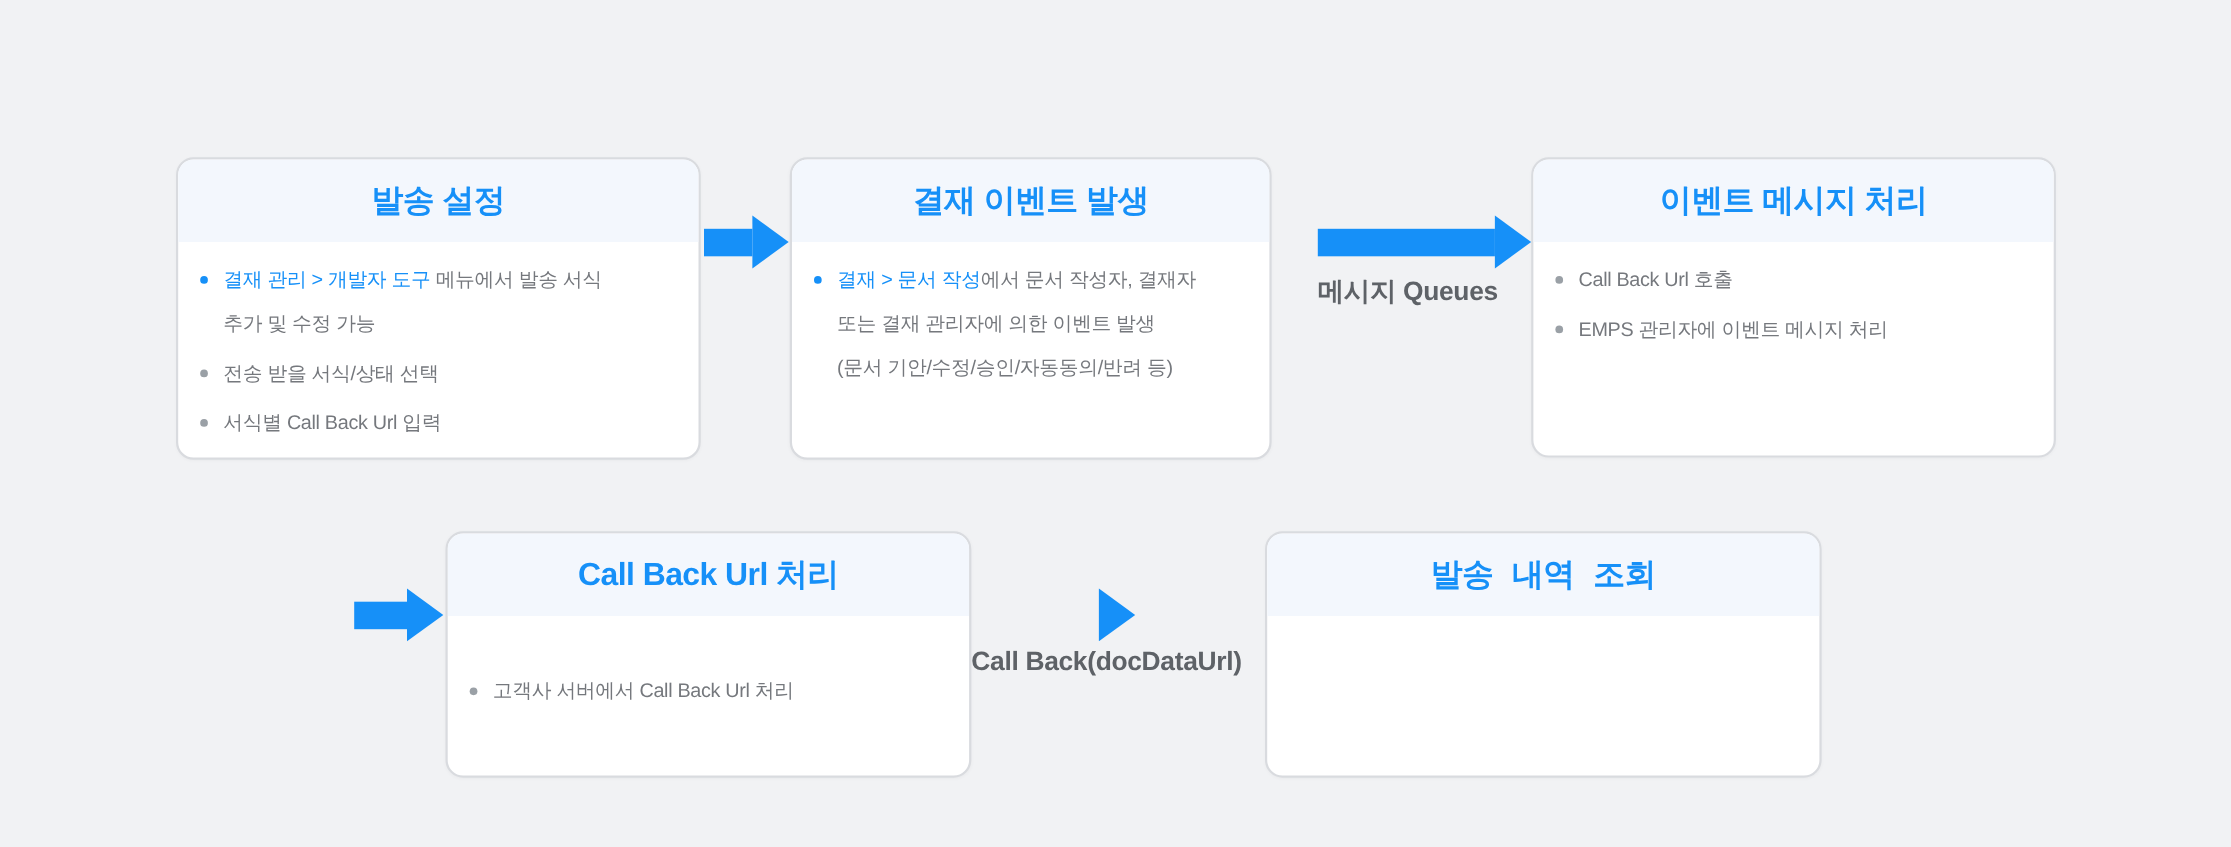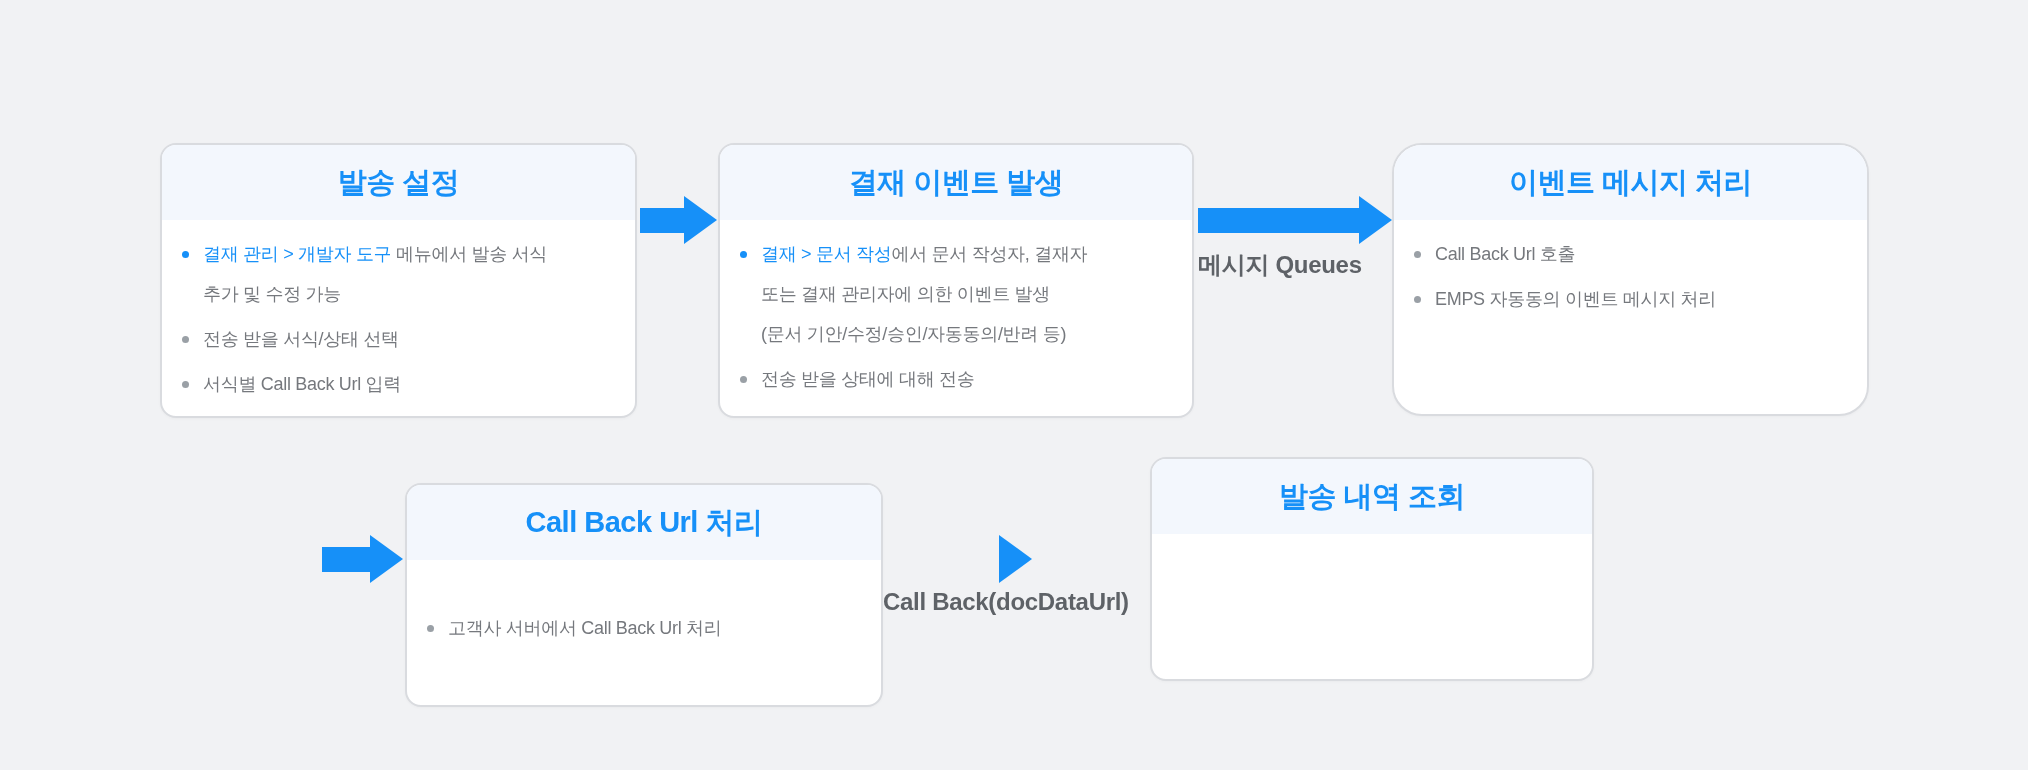--- a/index.html
+++ b/index.html
@@ -107,73 +107,69 @@
             <span class="bullet-text"><span class="seg-muted">전송 받을 서식/상태 선택</span></span>
           </li>
           <li>
             <span class="dot muted"></span>
             <span class="bullet-text"><span class="seg-muted">서식별 Call Back Url 입력</span></span>
           </li>
         </ul>
     </div>
   </div>
 
-  <div class="flow-box" style="left:718px; top:103px; width:476px; height:275px;">
+  <div class="flow-box" style="left:718px; top:103px; width:438px; height:275px;">
     <div class="box-header">
       <h2 class="box-title">결재 이벤트 발생</h2>
     </div>
     <div class="box-body">
       <ul class="bullets">
           <li>
             <span class="dot accent"></span>
             <span class="bullet-text"><span class="seg-accent">결재 &gt; 문서 작성</span><span class="seg-muted">에서 문서 작성자, 결재자
 또는 결재 관리자에 의한 이벤트 발생
 (문서 기안/수정/승인/자동동의/반려 등)</span></span>
           </li>
-          <li>
-            <span class="dot muted"></span>
-            <span class="bullet-text"><span class="seg-muted">전송 받을 상태에 대해 전송</span></span>
-          </li>
         </ul>
     </div>
   </div>
 
-  <div class="flow-box" style="left:1392px; top:103px; width:477px; height:273px;border-radius:30px;">
+  <div class="flow-box" style="left:1392px; top:103px; width:477px; height:273px;">
     <div class="box-header">
       <h2 class="box-title">이벤트 메시지 처리</h2>
     </div>
     <div class="box-body">
       <ul class="bullets">
           <li>
             <span class="dot muted"></span>
             <span class="bullet-text"><span class="seg-muted">Call Back Url 호출</span></span>
           </li>
           <li>
             <span class="dot muted"></span>
-            <span class="bullet-text"><span class="seg-muted">EMPS 자동동의 이벤트 메시지 처리</span></span>
+            <span class="bullet-text"><span class="seg-muted">EMPS 관리자에 이벤트 메시지 처리</span></span>
           </li>
         </ul>
     </div>
   </div>
 
   <div class="flow-box" style="left:405px; top:443px; width:478px; height:224px;gap:16px;">
     <div class="box-header">
       <h2 class="box-title">Call Back Url 처리</h2>
     </div>
     <div class="box-body roomy">
       <ul class="bullets">
           <li>
             <span class="dot muted"></span>
             <span class="bullet-text"><span class="seg-muted">고객사 서버에서 Call Back Url 처리</span></span>
           </li>
         </ul>
     </div>
   </div>
 
-  <div class="flow-box" style="left:1150px; top:417px; width:444px; height:224px;">
+  <div class="flow-box" style="left:1150px; top:443px; width:506px; height:224px;font-family:Liberation Mono, monospace;">
     <div class="box-header">
       <h2 class="box-title">발송 내역 조회</h2>
     </div>
   </div>
 
   <div class="arrow" style="left:640px; top:156px; width:77px;">
     <div class="arrow-body"></div>
     <div class="arrow-head"></div>
   </div>
 

